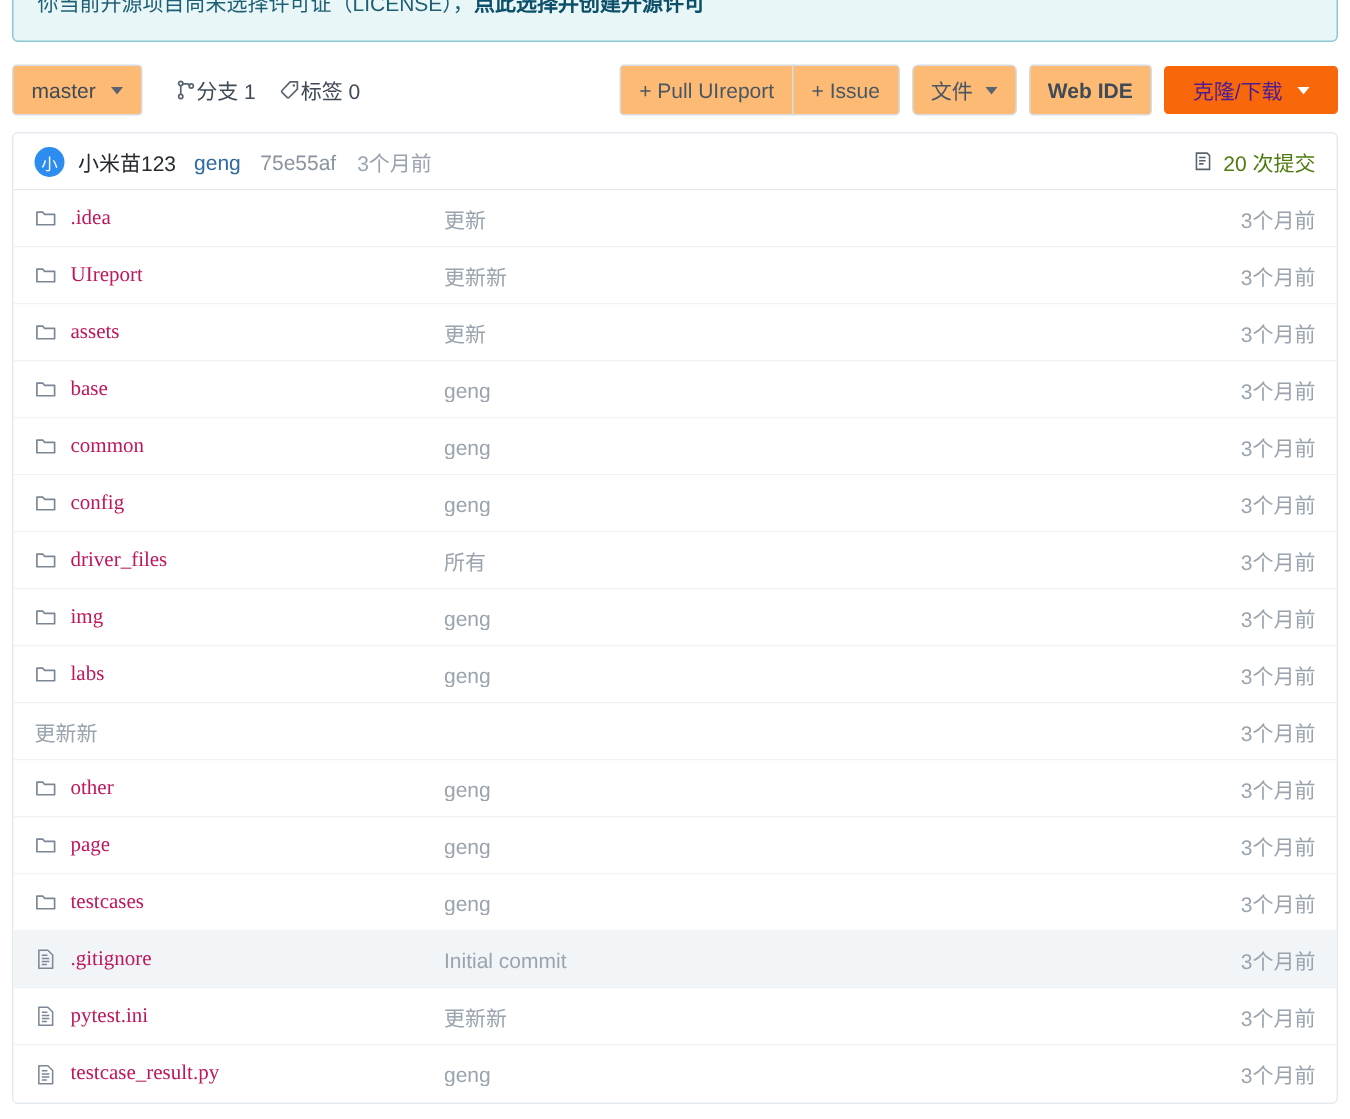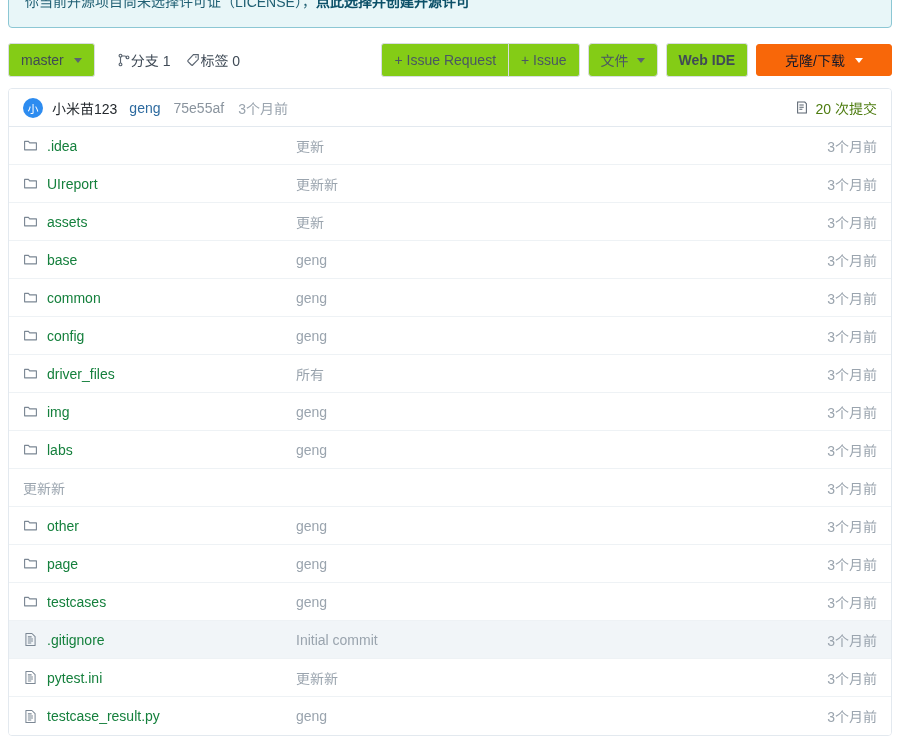--- a/index.html
+++ b/index.html
@@ -44,21 +44,21 @@
     display: flex;
     align-items: center;
   }
   .btn {
     height: 32px;
     display: inline-flex;
     align-items: center;
     justify-content: center;
     padding: 16px 12px;
     border: 1px solid #d8dde3;
-    background: #84cc16;
+    background: #fdba74;
     color: #4a5763;
     font-size: 14px;
     border-radius: 3px;
     cursor: pointer;
     white-space: nowrap;
     font-family: "Liberation Sans", "DejaVu Sans", sans-serif;
   }
   .branch-select {
     margin-left: 8px;
     color: #3f4a56;
@@ -102,23 +102,23 @@
   .btn-group { display: flex; }
   .btn-group .btn { border-radius: 0; margin-left: -1px; }
   .btn-group .btn:first-child { border-radius: 3px 0 0 3px; margin-left: 0; }
   .btn-group .btn:last-child  { border-radius: 0 3px 3px 0; }
   .btn-file { margin-left: 8px; border-radius: 4px; gap: 4px; }
   .btn-webide { margin-left: 8px; font-weight: bold; color: #3f4a56; border-radius: 3px; }
   .btn-clone {
     margin-left: 8px;
     background: #f86709;
     border-color: #f86709;
-    color: #0f172a;
+    color: #4c1d95;
     border-radius: 3px;
-    padding: 0 28px;
+    padding: 0 18px;
     gap: 6px;
   }
 
   
   .file-table {
     position: absolute;
     left: 8px; top: 88px;
     width: 884px;
     border: 1px solid #e3e9ef;
     border-radius: 4px;
@@ -173,25 +173,26 @@
   .frow.hovered { background: #f1f5f8; }
   .fname {
     display: flex;
     align-items: center;
     gap: 9px;
     width: 273px;
     flex: 0 0 273px;
     overflow: hidden;
   }
   .fname-label {
-    color: #15803d;
+    color: #be185d;
     cursor: pointer;
     white-space: nowrap;
     overflow: hidden;
     text-overflow: ellipsis;
+    font-family: Liberation Serif, serif;
   }
   .fmsg {
     flex: 1 1 auto;
     color: #9aa4ae;
     white-space: nowrap;
     overflow: hidden;
     text-overflow: ellipsis;
     cursor: pointer;
   }
   .ftime {
@@ -237,21 +238,21 @@
             <path d="M8.5 1.8H14v5.5L7.6 13.7a1 1 0 0 1-1.4 0L2.3 9.8a1 1 0 0 1 0-1.4z"></path>
             <circle cx="11.3" cy="4.6" r="0.9" fill="#5a6470" stroke="none"></circle>
           </svg>
         </span>
         <span>标签 0</span>
       </a>
     </div>
 
     <div class="toolbar-right">
       <div class="btn-group">
-        <button class="btn">+ Issue Request</button>
+        <button class="btn">+ Pull UIreport</button>
         <button class="btn">+ Issue</button>
       </div>
       <div class="btn btn-file">
         <span>文件</span>
         <span class="caret"></span>
       </div>
       <button class="btn btn-webide">Web IDE</button>
       <div class="btn btn-clone">
         <span>克隆/下载</span>
         <span class="caret light"></span>

